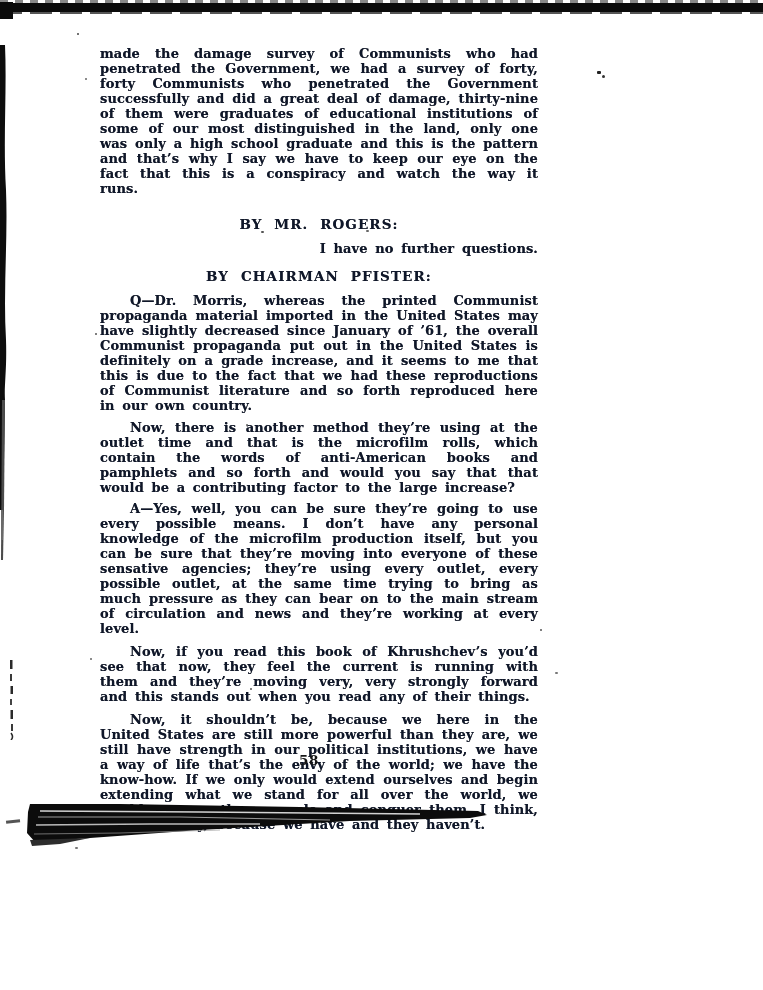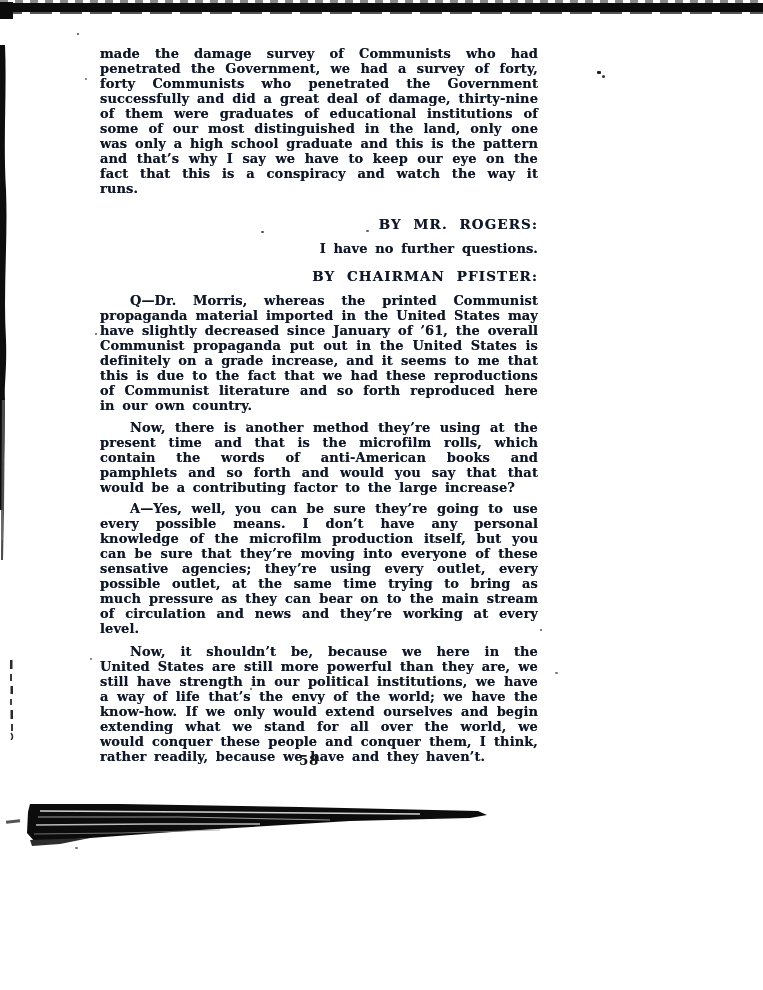--- a/index.html
+++ b/index.html
@@ -29,21 +29,21 @@
   .para {
     margin: 0;
     text-align: justify;
     word-spacing: 3px;
     letter-spacing: 0.1px;
   }
   .para.indent { text-indent: 30px; }
   .para.nojust { text-align: right; }
   .heading {
     margin: 0;
-    text-align: right;
+    text-align: center;
     font-size: 13.5px;
     letter-spacing: 1.1px;
     word-spacing: 6px;
     white-space: nowrap;
   }
   .page-number {
     position: absolute;
     left: 299px;
     top: 752px;
     color: #161616;
@@ -112,22 +112,23 @@
     <path d="M11,693 q3,4 0,7" stroke="#2a2a2a" stroke-width="1.5" fill="none"></path>
   </svg>
 </div>
 
 <div class="content">
   <p class="para">made the damage survey of Communists who had penetrated the Government, we had a survey of forty, forty Communists who penetrated the Government successfully and did a great deal of damage, thirty-nine of them were graduates of educational institutions of some of our most distinguished in the land, only one was only a high school graduate and this is the pattern and that’s why I say we have to keep our eye on the fact that this is a conspiracy and watch the way it runs.</p>
   <p class="heading" style="margin-top:21px">BY MR. ROGERS:</p>
   <p class="para indent nojust" style="margin-top:9px">I have no further questions.</p>
   <p class="heading" style="margin-top:13px">BY CHAIRMAN PFISTER:</p>
   <p class="para indent" style="margin-top:9px">Q—Dr. Morris, whereas the printed Communist propaganda material imported in the United States may have slightly decreased since January of ’61, the overall Communist propaganda put out in the United States is definitely on a grade increase, and it seems to me that this is due to the fact that we had these reproductions of Communist literature and so forth reproduced here in our own country.</p>
-  <p class="para indent" style="margin-top:7px">Now, there is another method they’re using at the present time and that is the microfilm rolls, which contain the words of anti-American books and pamphlets and so forth and would you say that that would be a contributing factor to the large increase?</p>
+  <p class="para indent" style="margin-top:7px">Now, there is another method they’re using at the outlet time and that is the microfilm rolls, which contain the words of anti-American books and pamphlets and so forth and would you say that that would be a contributing factor to the large increase?</p>
   <p class="para indent" style="margin-top:6px">A—Yes, well, you can be sure they’re going to use every possible means. I don’t have any personal knowledge of the microfilm production itself, but you can be sure that they’re moving into everyone of these sensative agencies; they’re using every outlet, every possible outlet, at the same time trying to bring as much pressure as they can bear on to the main stream of circulation and news and they’re working at every level.</p>
+  <p class="para indent" style="margin-top:8px">Now, if you read this book of Khrushchev’s you’d see that now, they feel the current is running with them and they’re moving very, very strongly forward and this stands out when you read any of their things.</p>
   <p class="para indent" style="margin-top:8px">Now, it shouldn’t be, because we here in the United States are still more powerful than they are, we still have strength in our political institutions, we have a way of life that’s the envy of the world; we have the know-how. If we only would extend ourselves and begin extending what we stand for all over the world, we would conquer these people and conquer them, I think, rather readily, because we have and they haven’t.</p>
 </div>
 
 <div class="page-number">58</div>
 
 <div class="bottom-streak">
   <svg width="620" height="70" viewBox="0 0 620 70" xmlns="http://www.w3.org/2000/svg">
     <polygon points="30,14 120,14 300,17 478,21 487,25 470,28 350,31 200,40 90,48 35,52 27,43 28,22" fill="#0c0c0c"></polygon>
     <polyline points="40,21 200,22 420,24" stroke="#e8e8e8" stroke-width="1.6" fill="none" opacity="0.9"></polyline>
     <polyline points="38,27 180,27 330,30" stroke="#bdbdbd" stroke-width="1.2" fill="none" opacity="0.8"></polyline>

